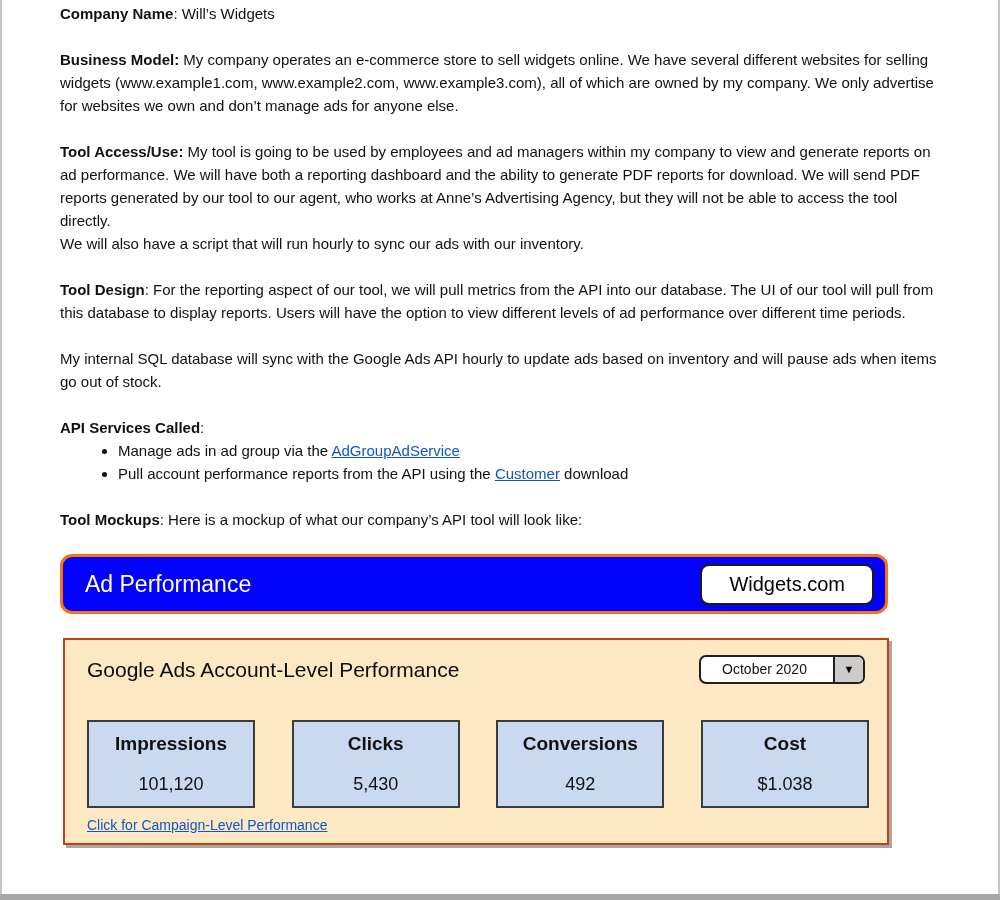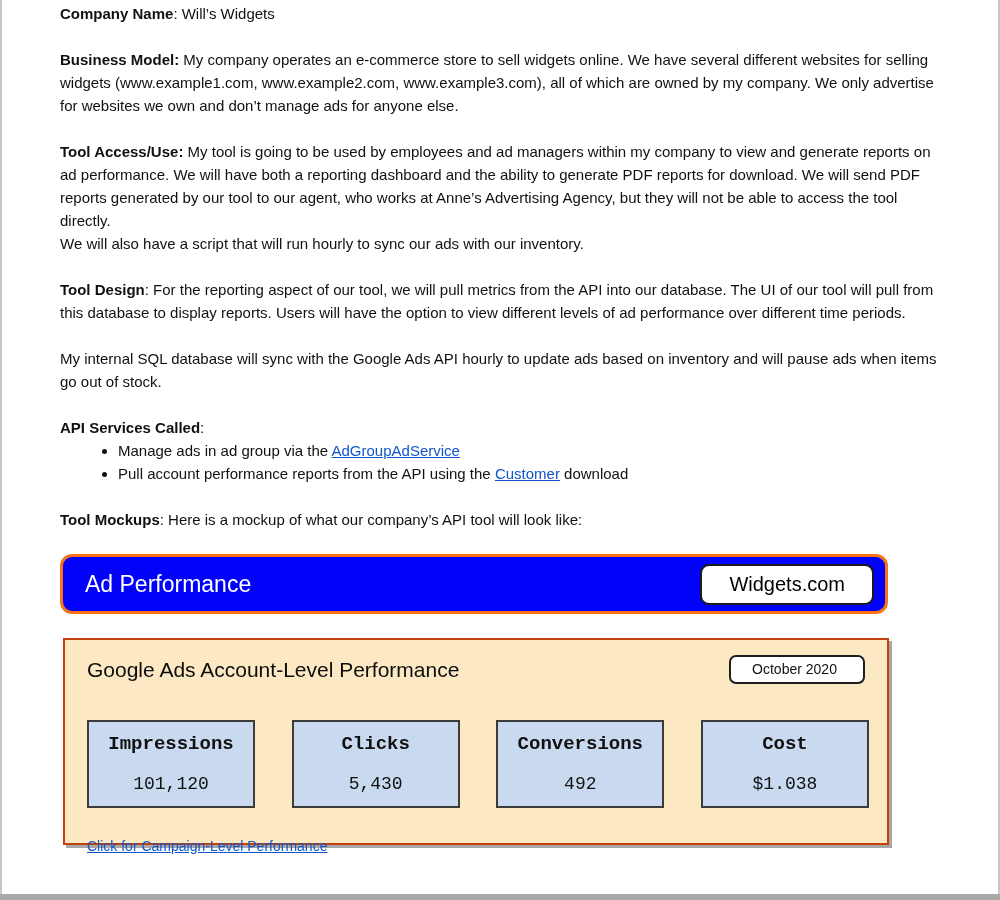--- a/index.html
+++ b/index.html
@@ -44,37 +44,36 @@
     background: #fce9c4; border: 2px solid #c2410c;
     box-shadow: 3px 3px 0 rgba(60,60,60,0.45);
     padding: 15px 22px 0 22px;
   }
   .panel-head { display: flex; align-items: center; justify-content: space-between; }
   .panel-title { font-size: 21px; color: #0d0d0d; }
   .dropdown {
     display: flex; align-items: stretch; height: 29px;
     border: 2px solid #1f1f1f; border-radius: 7px; background: #ffffff; overflow: hidden;
     cursor: pointer;
-    flex-direction: column;
   }
   .dd-value { font-size: 14px; line-height: 25px; padding: 0 25px 0 20px; min-width: 132px; text-align: center; }
   .dd-arrow {
     width: 30px; background: #cccccc; border-left: 2px solid #1f1f1f;
     font-size: 11px; line-height: 25px; text-align: center; color: #000;
   }
 
-  .metrics { margin-top: 36px; display: flex; justify-content: space-between; width: 782px; font-family: Liberation Mono, monospace; }
+  .metrics { margin-top: 36px; display: flex; justify-content: space-between; width: 782px; }
   .card {
     width: 168px; height: 88px; background: #c9daf0;
     border: 2px solid #3c3c3c; text-align: center;
   }
   .card-label { font-weight: bold; font-size: 19px; margin-top: 10px; line-height: 24px; }
   .card-value { font-size: 18px; margin-top: 17px; line-height: 22px; }
 
-  .campaign-link { display: inline-block; margin-top: 27px; font-size: 14px; color: #1155cc; text-decoration: underline; }
+  .campaign-link { display: inline-block; margin-top: 6px; font-size: 14px; color: #1155cc; text-decoration: underline; }
 </style>
 </head>
 <body>
 
 <div class="page-edge left"></div>
 <div class="page-edge right"></div>
 <div class="bottom-strip"></div>
 
 <div class="content">
 

